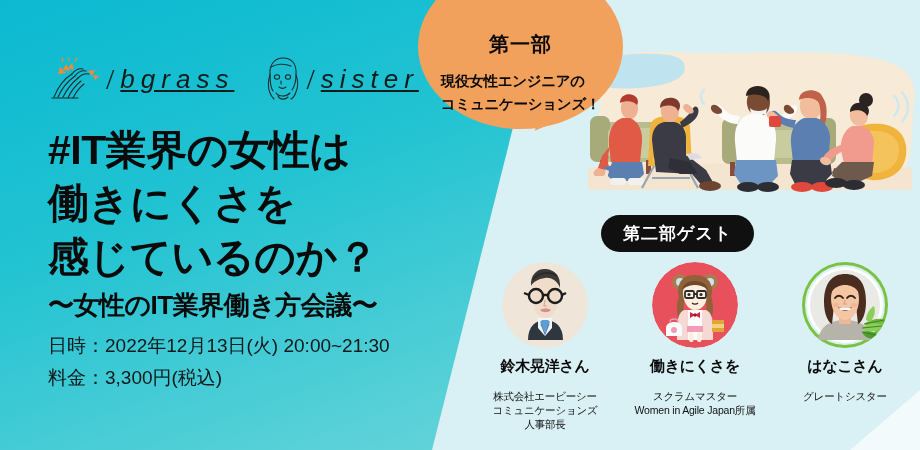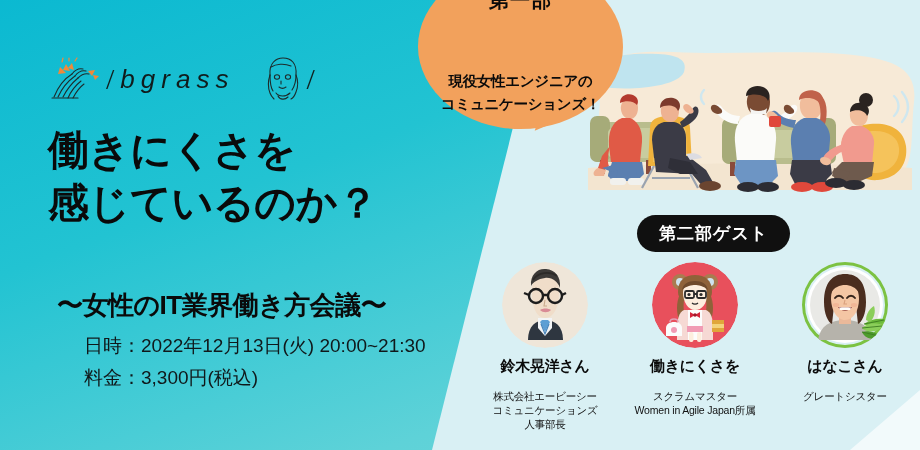--- a/index.html
+++ b/index.html
@@ -33,43 +33,44 @@
   }
   .mark{width:56px;height:44px;}
   .slash{
     font-family:"Liberation Serif","DejaVu Serif",serif;
     font-size:30px;color:#10201e;margin:0 6px 0 2px;font-weight:300;
   }
   .wordmark{
     font-family:"Liberation Sans","DejaVu Sans",sans-serif;
     font-size:26px;letter-spacing:6px;color:#101c1c;font-weight:400;
     font-style:italic;
+    text-decoration:underline;
   }
   .mark2{width:44px;height:48px;margin-left:26px;}
 
   
   .headline{
     position:absolute;left:48px;top:124px;
     font-size:41px;line-height:1.30;
     font-weight:bold;color:#0a0a0a;
     letter-spacing:-0.5px;
     white-space:nowrap;
   }
   .headline .ln{display:block;}
 
   .subhead{
     position:absolute;left:48px;top:288px;
     font-size:26px;font-weight:bold;color:#0a0a0a;
-    letter-spacing:-0.5px;white-space:nowrap;margin-left:9px;
+    letter-spacing:-0.5px;white-space:nowrap;
   }
 
   .meta{
     position:absolute;left:48px;top:330px;
     font-size:19px;line-height:1.70;color:#10181a;
-    letter-spacing:0px;white-space:nowrap;margin-left:36px;
+    letter-spacing:0px;white-space:nowrap;
   }
   .meta .ln{display:block;}
 
   
   .bubble{
     position:absolute;left:418px;top:-36px;
     width:205px;height:165px;
     background:#f2a15c;border-radius:50%;
     z-index:5;
   }
@@ -85,30 +86,30 @@
     display:flex;flex-direction:column;align-items:center;
     justify-content:flex-end;padding-bottom:14px;box-sizing:border-box;
     z-index:6;
   }
   .bubble-title{
     font-size:20px;font-weight:bold;color:#0a0a0a;
     margin-bottom:12px;letter-spacing:1px;
   }
   .bubble-body{
     font-size:14.5px;font-weight:bold;color:#0a0a0a;
-    line-height:1.55;text-align:center;letter-spacing:-0.3px;margin-top:44px;
+    line-height:1.55;letter-spacing:-0.3px;
   }
   .bubble-body .ln{display:block;}
 
   
   .illus{position:absolute;left:578px;top:50px;width:342px;height:160px;}
 
   
   .pill{
-    position:absolute;left:637px;top:215px;
+    position:absolute;left:601px;top:215px;
     background:#101010;color:#ffffff;
     padding:7px 22px;border-radius:22px;
     font-size:17px;font-weight:bold;letter-spacing:1px;
     z-index:4;
   }
 
   
   .guests{
     position:absolute;left:470px;top:262px;width:450px;
     display:flex;justify-content:space-between;align-items:flex-start;
@@ -175,23 +176,25 @@
           <ellipse cx="17" cy="22" rx="2.6" ry="2.2"></ellipse>
           <ellipse cx="28" cy="22" rx="2.6" ry="2.2"></ellipse>
           <path d="M21 26 L21 29"></path>
           <path d="M19 32 C21 33.5 24 33.5 26 32"></path>
           <path d="M16 38 C19 42 26 42 30 38"></path>
           <path d="M18 41 C20 45 25 45 28 42"></path>
         </g>
       </svg>
     </span>
     <span class="slash">/</span>
+    <span class="wordmark">sister</span>
   </div>
 
   <div class="headline">
+    <span class="ln">#IT業界の女性は</span>
     <span class="ln">働きにくさを</span>
     <span class="ln">感じているのか？</span>
   </div>
 
   <div class="subhead">〜女性のIT業界働き方会議〜</div>
 
   <div class="meta">
     <span class="ln">日時：2022年12月13日(火) 20:00~21:30</span>
     <span class="ln">料金：3,300円(税込)</span>
   </div>

